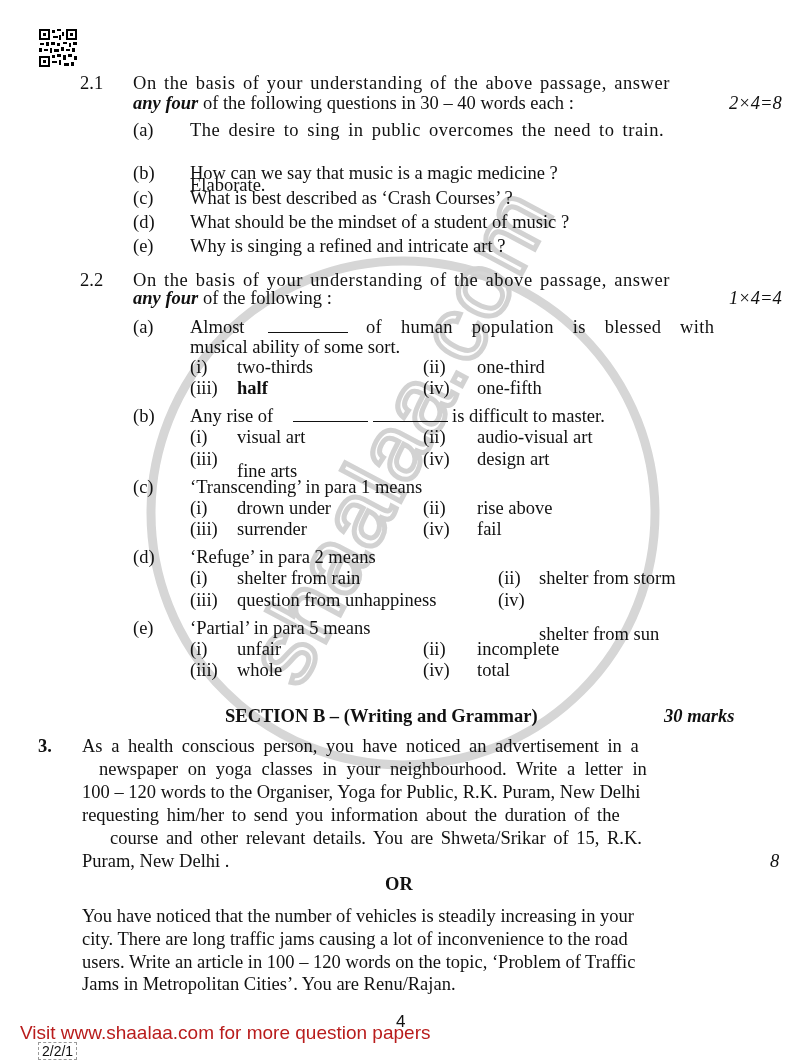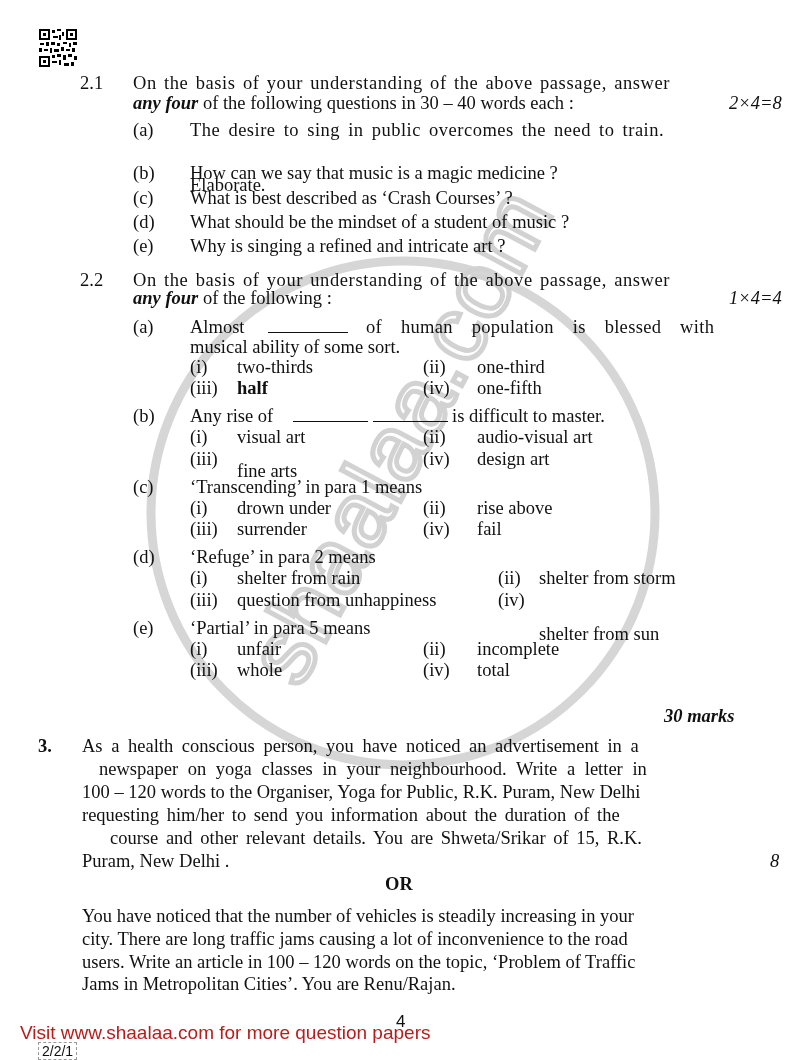--- a/index.html
+++ b/index.html
@@ -160,20 +160,21 @@
       <div class="abs txt" style="left:190px;top:639px;">(i)</div>
       <div class="abs txt" style="left:237px;top:639px;">unfair</div>
       <div class="abs txt" style="left:423px;top:639px;">(ii)</div>
       <div class="abs txt" style="left:477px;top:639px;">incomplete</div>
       <div class="abs txt" style="left:190px;top:660px;">(iii)</div>
       <div class="abs txt" style="left:237px;top:660px;">whole</div>
       <div class="abs txt" style="left:423px;top:660px;">(iv)</div>
       <div class="abs txt" style="left:477px;top:660px;">total</div>
     </div>
 
+    <div class="abs txt bold" style="left:225px;top:706px;">SECTION B – (Writing and Grammar)</div>
     <div class="abs txt bi" style="left:664px;top:706px;">30 marks</div>
 
     <div>
       <div class="abs txt bold" style="left:38px;top:736px;">3.</div>
       <div class="abs txt justify" style="left:82px;top:736px;width:636px;word-spacing:4px;">As a health conscious person, you have noticed an advertisement in a</div>
       <div class="abs txt justify" style="left:82px;top:759px;width:636px;word-spacing:5px;margin-left:17px;">newspaper on yoga classes in your neighbourhood. Write a letter in</div>
       <div class="abs txt justify" style="left:82px;top:782px;width:636px;">100 – 120 words to the Organiser, Yoga for Public, R.K. Puram, New Delhi</div>
       <div class="abs txt justify" style="left:82px;top:805px;width:636px;word-spacing:3px;">requesting him/her to send you  information about the duration of the</div>
       <div class="abs txt justify" style="left:82px;top:828px;width:636px;word-spacing:3px;margin-left:28px;">course and other relevant details. You are Shweta/Srikar of 15,  R.K.</div>
       <div class="abs txt" style="left:82px;top:851px;">Puram, New Delhi .</div>

